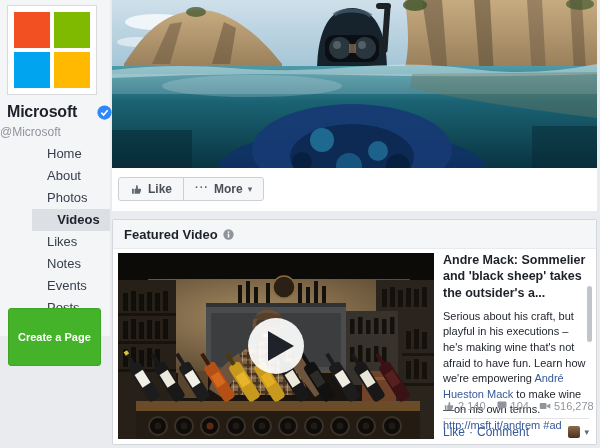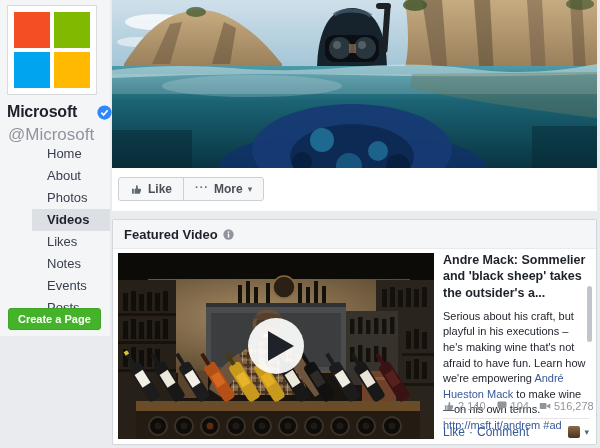--- a/index.html
+++ b/index.html
@@ -13,28 +13,28 @@
   
   .sidebar { position:absolute; left:0; top:0; width:110px; height:336px; background:#f4f5f7; }
   .logo-card {
     position:absolute; left:7px; top:5px; width:90px; height:90px;
     background:#fff; border:1px solid #d8dade; padding:6px;
   }
   .logo-grid { width:100%; height:100%; display:block; }
   .name-row { position:absolute; left:7px; top:103px; display:flex; align-items:center; gap:20px; }
   .page-name { font-size:16px; font-weight:bold; color:#1d2129; letter-spacing:-.2px; }
   .badge { width:15px; height:15px; display:block; }
-  .handle { position:absolute; left:8px; top:125px; font-size:17px; color:#90949c; }
+  .handle { position:absolute; left:0; top:125px; font-size:12px; color:#90949c; }
   .nav { position:absolute; left:0; top:143px; width:110px;padding-left:32px; }
   .nav-item { height:22px; line-height:22px; padding-left:15px; font-size:13px; color:#373e4d; cursor:pointer; }
-  .nav-item.active { background:#dcdfe4; font-weight:bold; color:#1d2129; }
+  .nav-item.active { background:#dcdfe4; font-weight:bold; color:#1d2129;text-align:center; }
   .create-btn {
     position:absolute; left:8px; top:308px;
     background:#45b32a; color:#fff; font-size:11px; font-weight:bold;
-    border:1px solid #3da523; border-radius:3px; padding:4px 9px; cursor:pointer;
+    border:1px solid #3da523; border-radius:3px; padding:22px 9px; cursor:pointer;
     font-family:"Liberation Sans",sans-serif;
   }
   
   .content { position:absolute; left:112px; top:0; width:472px; }
   .cover { width:485px; height:168px; display:block; cursor:pointer; }
   .action-bar { position:absolute; left:0; top:168px; width:485px; height:43px; background:#fff; }
   .btn-group {
     position:absolute; left:6px; top:9px; display:flex; align-items:stretch; height:24px;
     border:1px solid #ccd0d5; border-radius:3px; background:#f6f7f9; overflow:hidden;
   }

